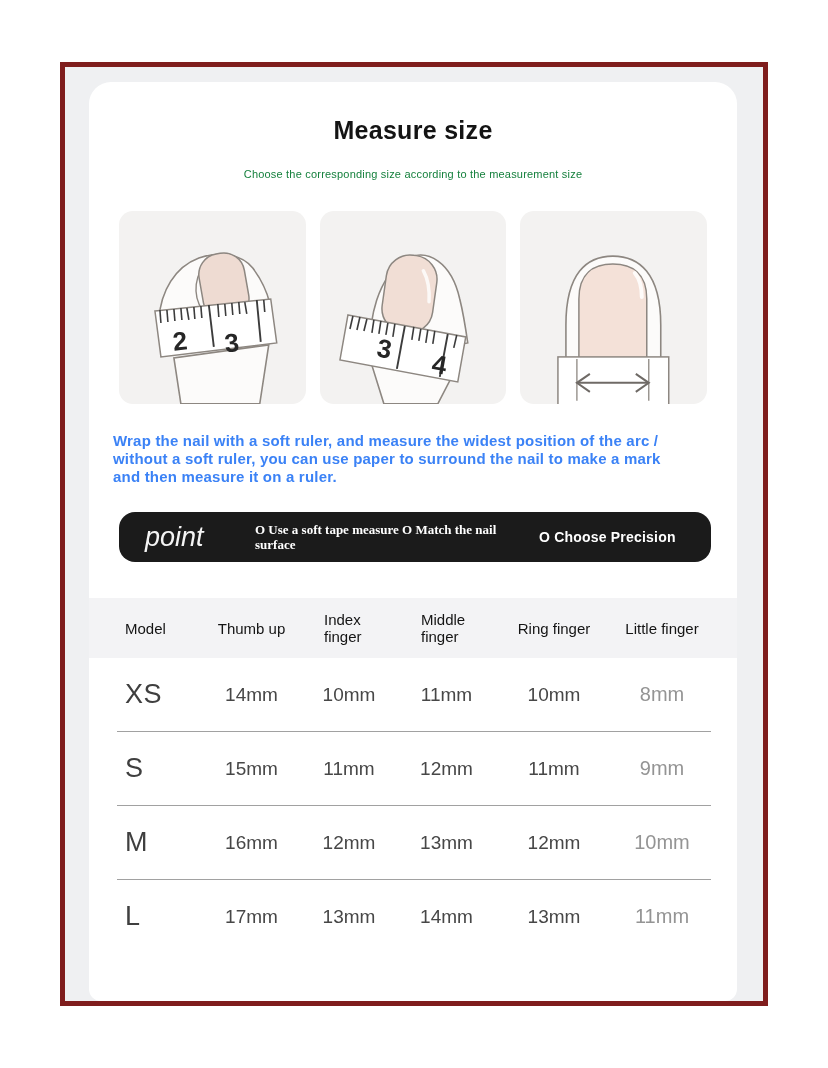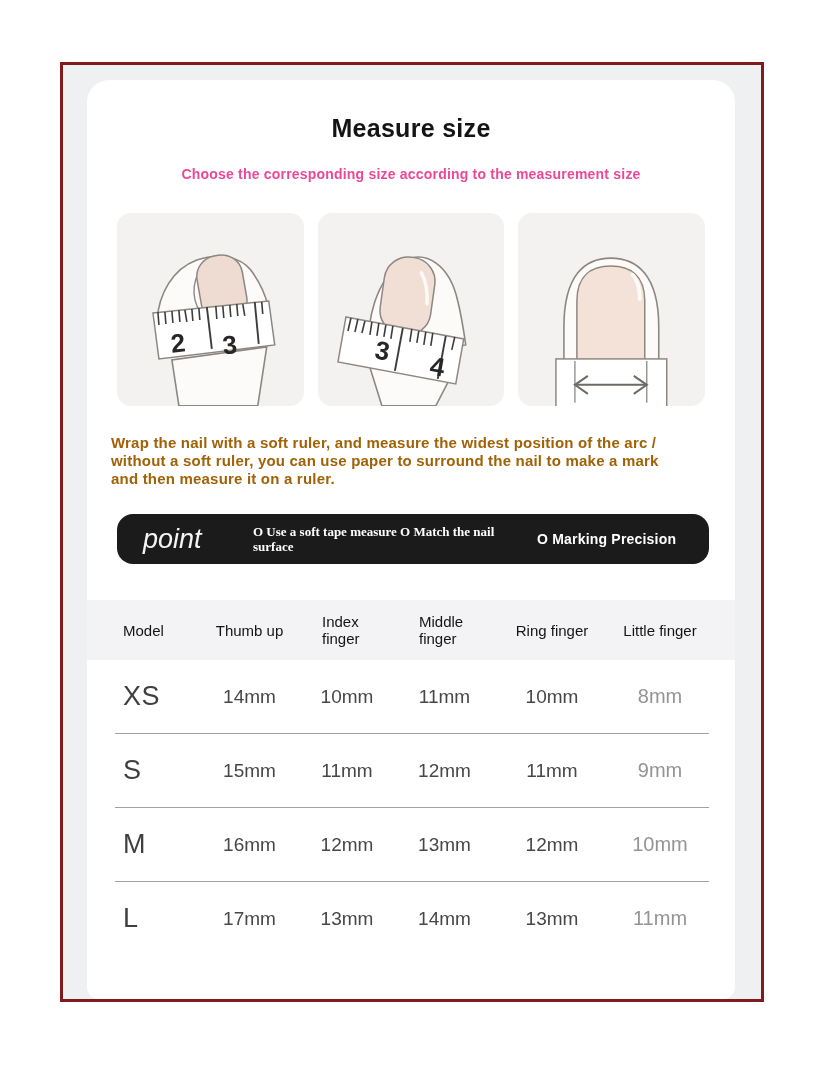--- a/index.html
+++ b/index.html
@@ -2,38 +2,38 @@
 <html><head>
 <meta charset="utf-8">
 <style>
   html,body{margin:0;padding:0;}
   body{
     width:828px;height:1068px;background:#ffffff;position:relative;
     font-family:"Liberation Sans",sans-serif;color:#161616;
   }
   .frame{
     position:absolute;left:60px;top:62px;width:698px;height:934px;
-    border:3px solid #7f1d1d;background:#eff0f2;
+    border:5px solid #7f1d1d;background:#eff0f2;
   }
   .card{
     position:absolute;left:24px;top:15px;right:26px;bottom:0;
     background:#ffffff;border-radius:22px 22px 12px 12px;overflow:hidden;
   }
   .title{
     margin:34px 0 0;text-align:center;font-size:25px;font-weight:bold;
     color:#141414;letter-spacing:.3px;
   }
   .subtitle{
-    margin:23px 0 0;text-align:center;font-size:14px;font-weight:bold;
-    color:#ec4899;letter-spacing:.2px;
+    margin:23px 0 0;text-align:center;font-size:11px;font-weight:normal;
+    color:#15803d;letter-spacing:.2px;
   }
   .illus-row{display:flex;gap:14px;margin:31px 30px 0;}
   .illus{flex:1;height:193px;background:#f3f2f1;border-radius:14px;overflow:hidden;}
   .illus svg{display:block;width:100%;height:100%;}
-  .desc{margin:28px 26px 0 24px;font-size:15px;font-weight:bold;color:#a16207;
+  .desc{margin:28px 26px 0 24px;font-size:15px;font-weight:bold;color:#3b82f6;
     line-height:18px;letter-spacing:.2px;}
   .desc span{display:block;}
   .banner{
     margin:26px 26px 0 30px;height:50px;background:#1b1b1b;border-radius:16px;
     display:flex;align-items:center;padding:0 18px 0 26px;box-sizing:border-box;color:#fff;
   }
   .banner .point{font-size:27px;font-style:italic;color:#f4f4f4;width:88px;flex:none;}
   .banner .tip1{width:268px;flex:none;font-size:13px;font-weight:bold;line-height:15px;margin-left:22px;font-family:Liberation Serif, serif;}
   .banner .tip2{font-size:14px;font-weight:bold;margin-left:16px;white-space:nowrap;letter-spacing:.2px;}
   .size-table{margin-top:36px;}
@@ -146,21 +146,21 @@
 
     <p class="desc">
       <span>Wrap the nail with a soft ruler, and measure the widest position of the arc /</span>
       <span>without a soft ruler, you can use paper to surround the nail to make a mark</span>
       <span>and then measure it on a ruler.</span>
     </p>
 
     <div class="banner">
       <span class="point">point</span>
       <span class="tip1">O Use a soft tape measure O Match the nail surface</span>
-      <span class="tip2">O Marking Precision</span>
+      <span class="tip2">O Choose Precision</span>
     </div>
 
     <div class="size-table">
       <div class="thead">
         <div class="c1">Model</div>
         <div class="c2">Thumb up</div>
         <div class="c3">Index finger</div>
         <div class="c4">Middle finger</div>
         <div class="c5">Ring finger</div>
         <div class="c6">Little finger</div>

